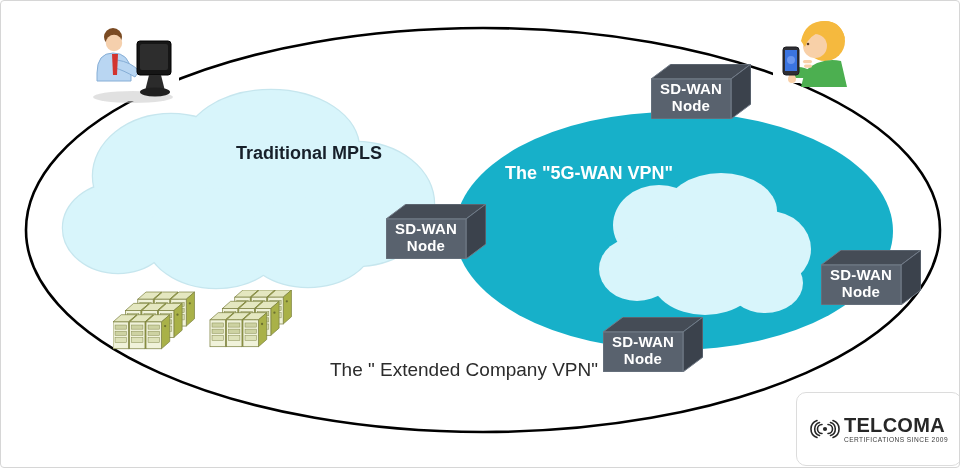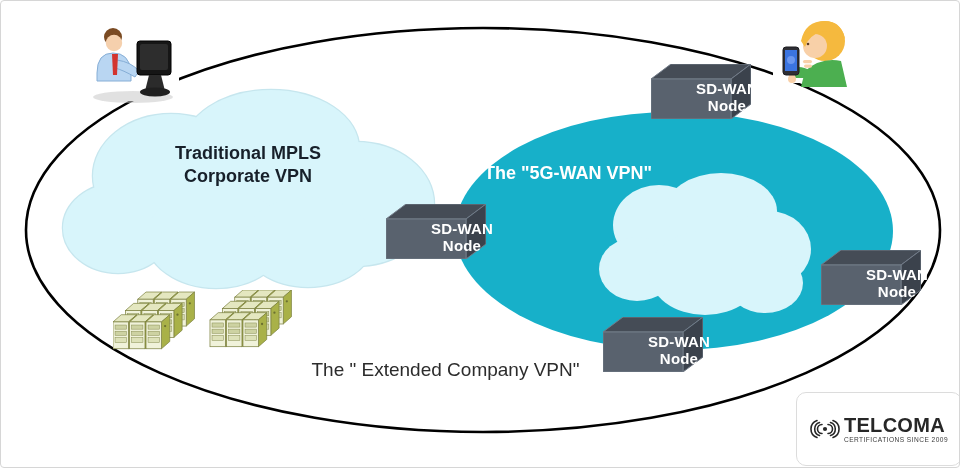--- a/index.html
+++ b/index.html
@@ -6,31 +6,31 @@
   .canvas{
     position:relative;width:960px;height:468px;box-sizing:border-box;
     background:#ffffff;border:1px solid #d6d6d6;border-radius:4px;overflow:hidden;
     font-family:"Liberation Sans", sans-serif;
   }
   .abs{position:absolute;}
   .teal-ellipse{
     left:454px;top:111px;width:438px;height:238px;border-radius:50%;
     background:#17b0c9;
   }
-  .lbl{position:absolute;text-align:center;color:#17202a;font-weight:600;}
+  .lbl{position:absolute;text-align:right;color:#17202a;font-weight:600;}
   .lbl-mpls{left:113px;top:141px;width:268px;font-size:18px;line-height:23px;}
   .lbl-wan{left:462px;top:162px;width:210px;font-size:18px;color:#ffffff;}
   .lbl-internet{left:618px;top:217px;width:165px;font-size:18px;line-height:23px;}
   .lbl-extended{left:292px;top:358px;width:305px;font-size:19px;font-weight:500;color:#2c2c2c;}
   .node{position:absolute;width:100px;height:55px;}
   .node svg{position:absolute;left:0;top:0;}
   .node .nlabel{
     position:absolute;left:0;top:15px;width:80px;height:36px;
     display:flex;flex-direction:column;align-items:center;justify-content:center;
-    color:#ffffff;font-size:15px;font-weight:700;line-height:1.15;letter-spacing:.2px;margin-left:36px;
+    color:#ffffff;font-size:15px;font-weight:700;line-height:1.15;letter-spacing:.2px;
   }
   .logo-card{
     left:795px;top:391px;width:164px;height:72px;background:#ffffff;
     border:1px solid #dcdcdc;border-radius:10px;
     display:flex;align-items:center;justify-content:center;gap:4px;
   }
   .logo-text{display:flex;flex-direction:column;line-height:1;}
   .logo-name{font-size:20px;font-weight:800;color:#272727;letter-spacing:.3px;}
   .logo-tagline{font-size:6.6px;color:#3a3a3a;letter-spacing:.45px;margin-top:2px;}
 </style>
@@ -70,21 +70,20 @@
       <ellipse cx="128" cy="44" rx="56" ry="38"></ellipse>
       <ellipse cx="176" cy="82" rx="42" ry="38"></ellipse>
       <ellipse cx="44" cy="102" rx="38" ry="32"></ellipse>
       <ellipse cx="112" cy="106" rx="56" ry="42"></ellipse>
       <ellipse cx="172" cy="116" rx="38" ry="30"></ellipse>
     </g>
   </svg>
 
   <div class="lbl lbl-mpls">
     <div>Traditional MPLS</div>
-    <div>Corporate VPN</div>
   </div>
 
   <div class="lbl lbl-wan">The "5G-WAN VPN"</div>
 
   <div class="lbl lbl-internet">
   </div>
 
   <div class="lbl lbl-extended">The " Extended Company VPN"</div>
 
   <div class="node" style="left:650px;top:63px">

